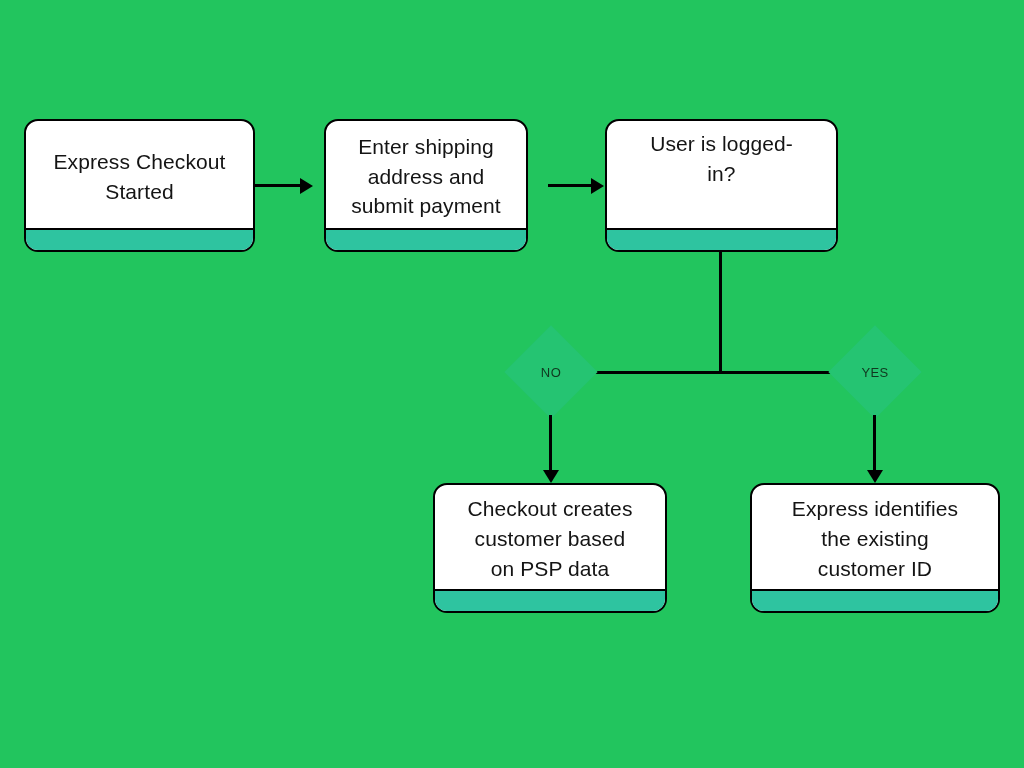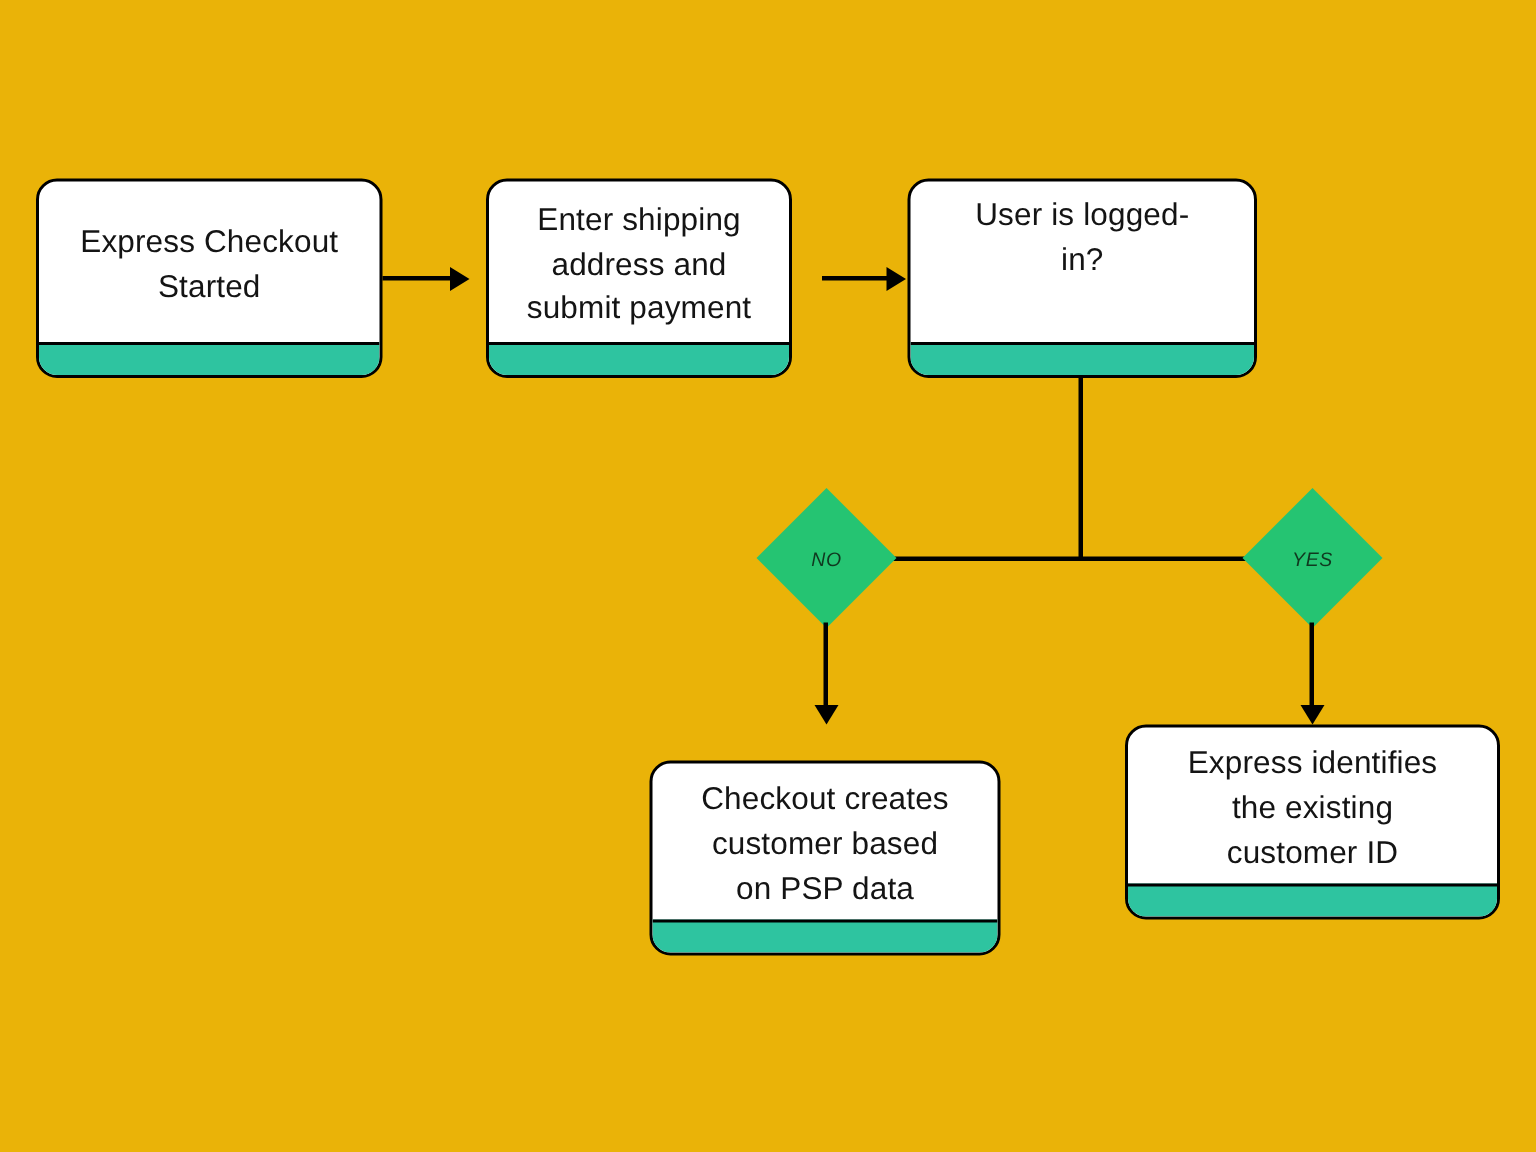--- a/index.html
+++ b/index.html
@@ -11,21 +11,21 @@
   body {
     width: 1024px;
     height: 768px;
     font-family: "Liberation Sans", sans-serif;
     overflow: hidden;
   }
   #canvas {
     position: relative;
     width: 1024px;
     height: 768px;
-    background: #eab308;
+    background: #22c55e;
   }
 
   
   .node {
     position: absolute;
     box-sizing: border-box;
     background: #ffffff;
     border: 2.5px solid #000000;
     border-radius: 14px;
     display: flex;
@@ -64,21 +64,20 @@
   }
   .diamond-label {
     position: absolute;
     display: flex;
     align-items: center;
     justify-content: center;
     font-size: 13px;
     color: #10381f;
     letter-spacing: 0.4px;
     pointer-events: none;
-    font-style: italic;
   }
 
   
   .edge {
     position: absolute;
     background: #000000;
   }
   .edge-h { height: 3px; }
   .edge-v { width: 3px; }
 
@@ -122,21 +121,21 @@
   </div>
 
   <div class="node" style="left:605px; top:119px; width:233px; height:133px;gap:36px;">
     <div class="node-body">
       <div class="node-label">User is logged-
 in?</div>
     </div>
     <div class="node-accent"></div>
   </div>
 
-  <div class="node" style="left:433px; top:483px; width:234px; height:130px;margin-top:24px;">
+  <div class="node" style="left:433px; top:483px; width:234px; height:130px;">
     <div class="node-body">
       <div class="node-label">Checkout creates
 customer based
 on PSP data</div>
     </div>
     <div class="node-accent"></div>
   </div>
 
   <div class="node" style="left:750px; top:483px; width:250px; height:130px;">
     <div class="node-body">

